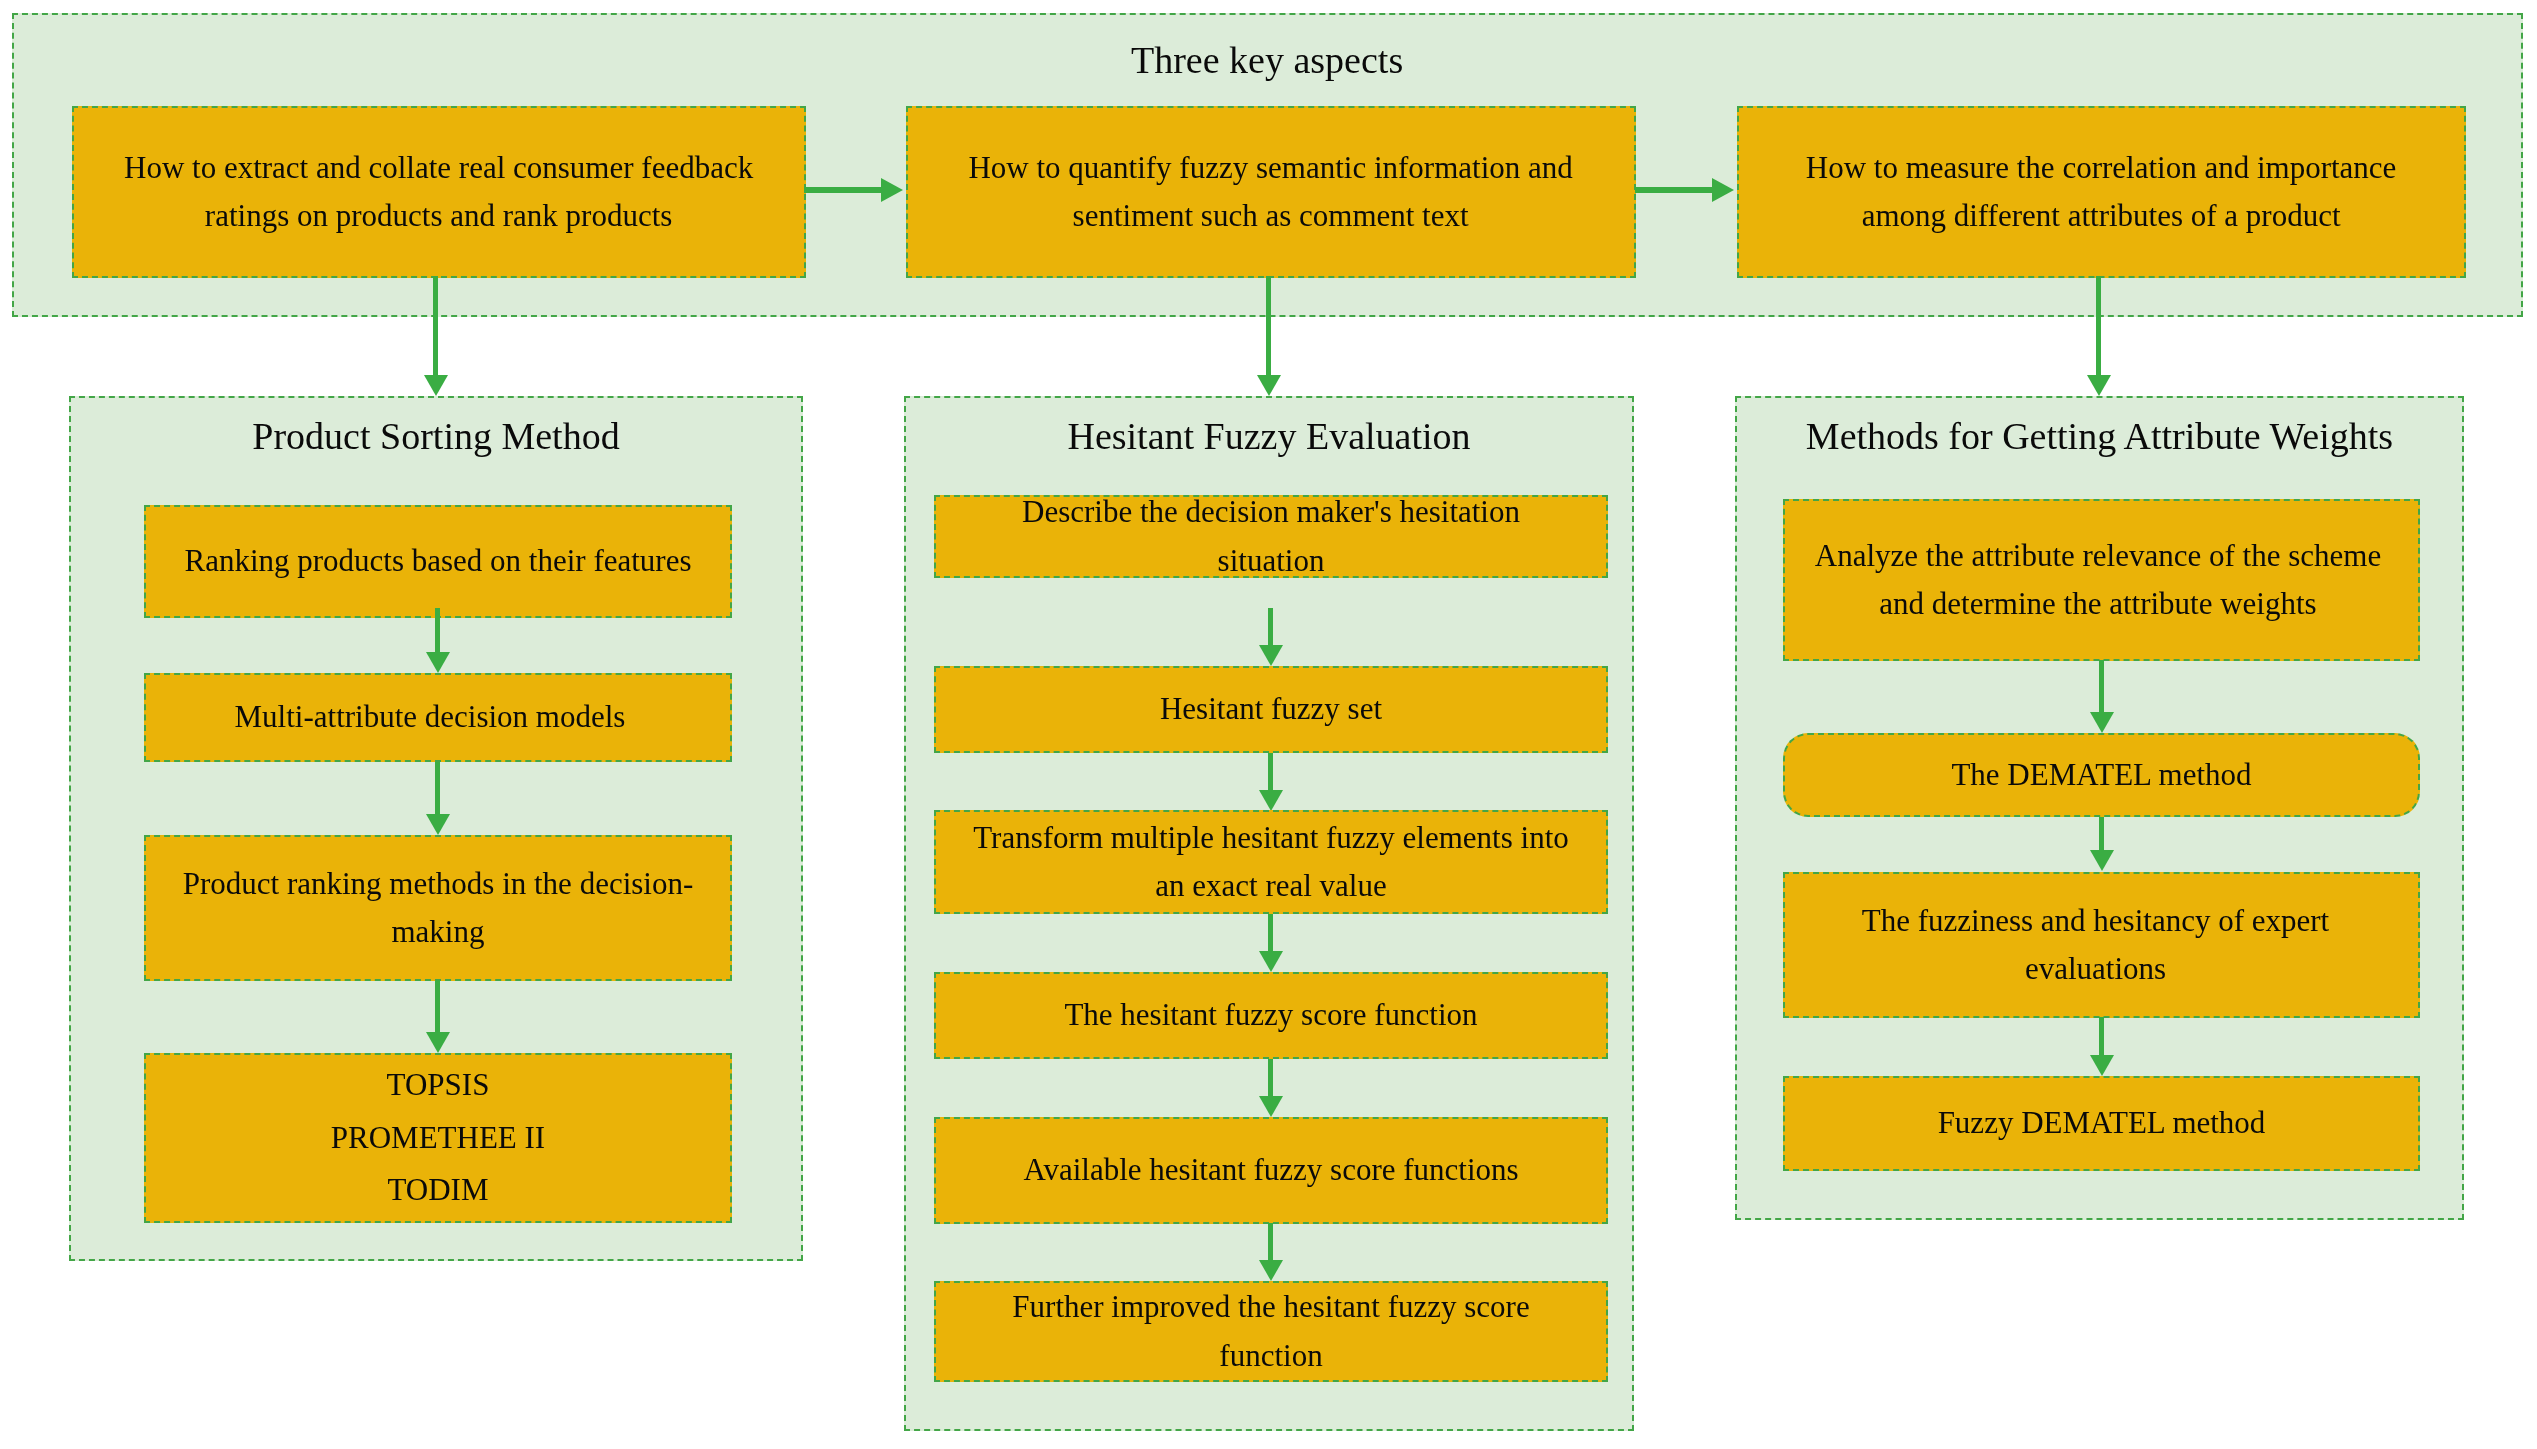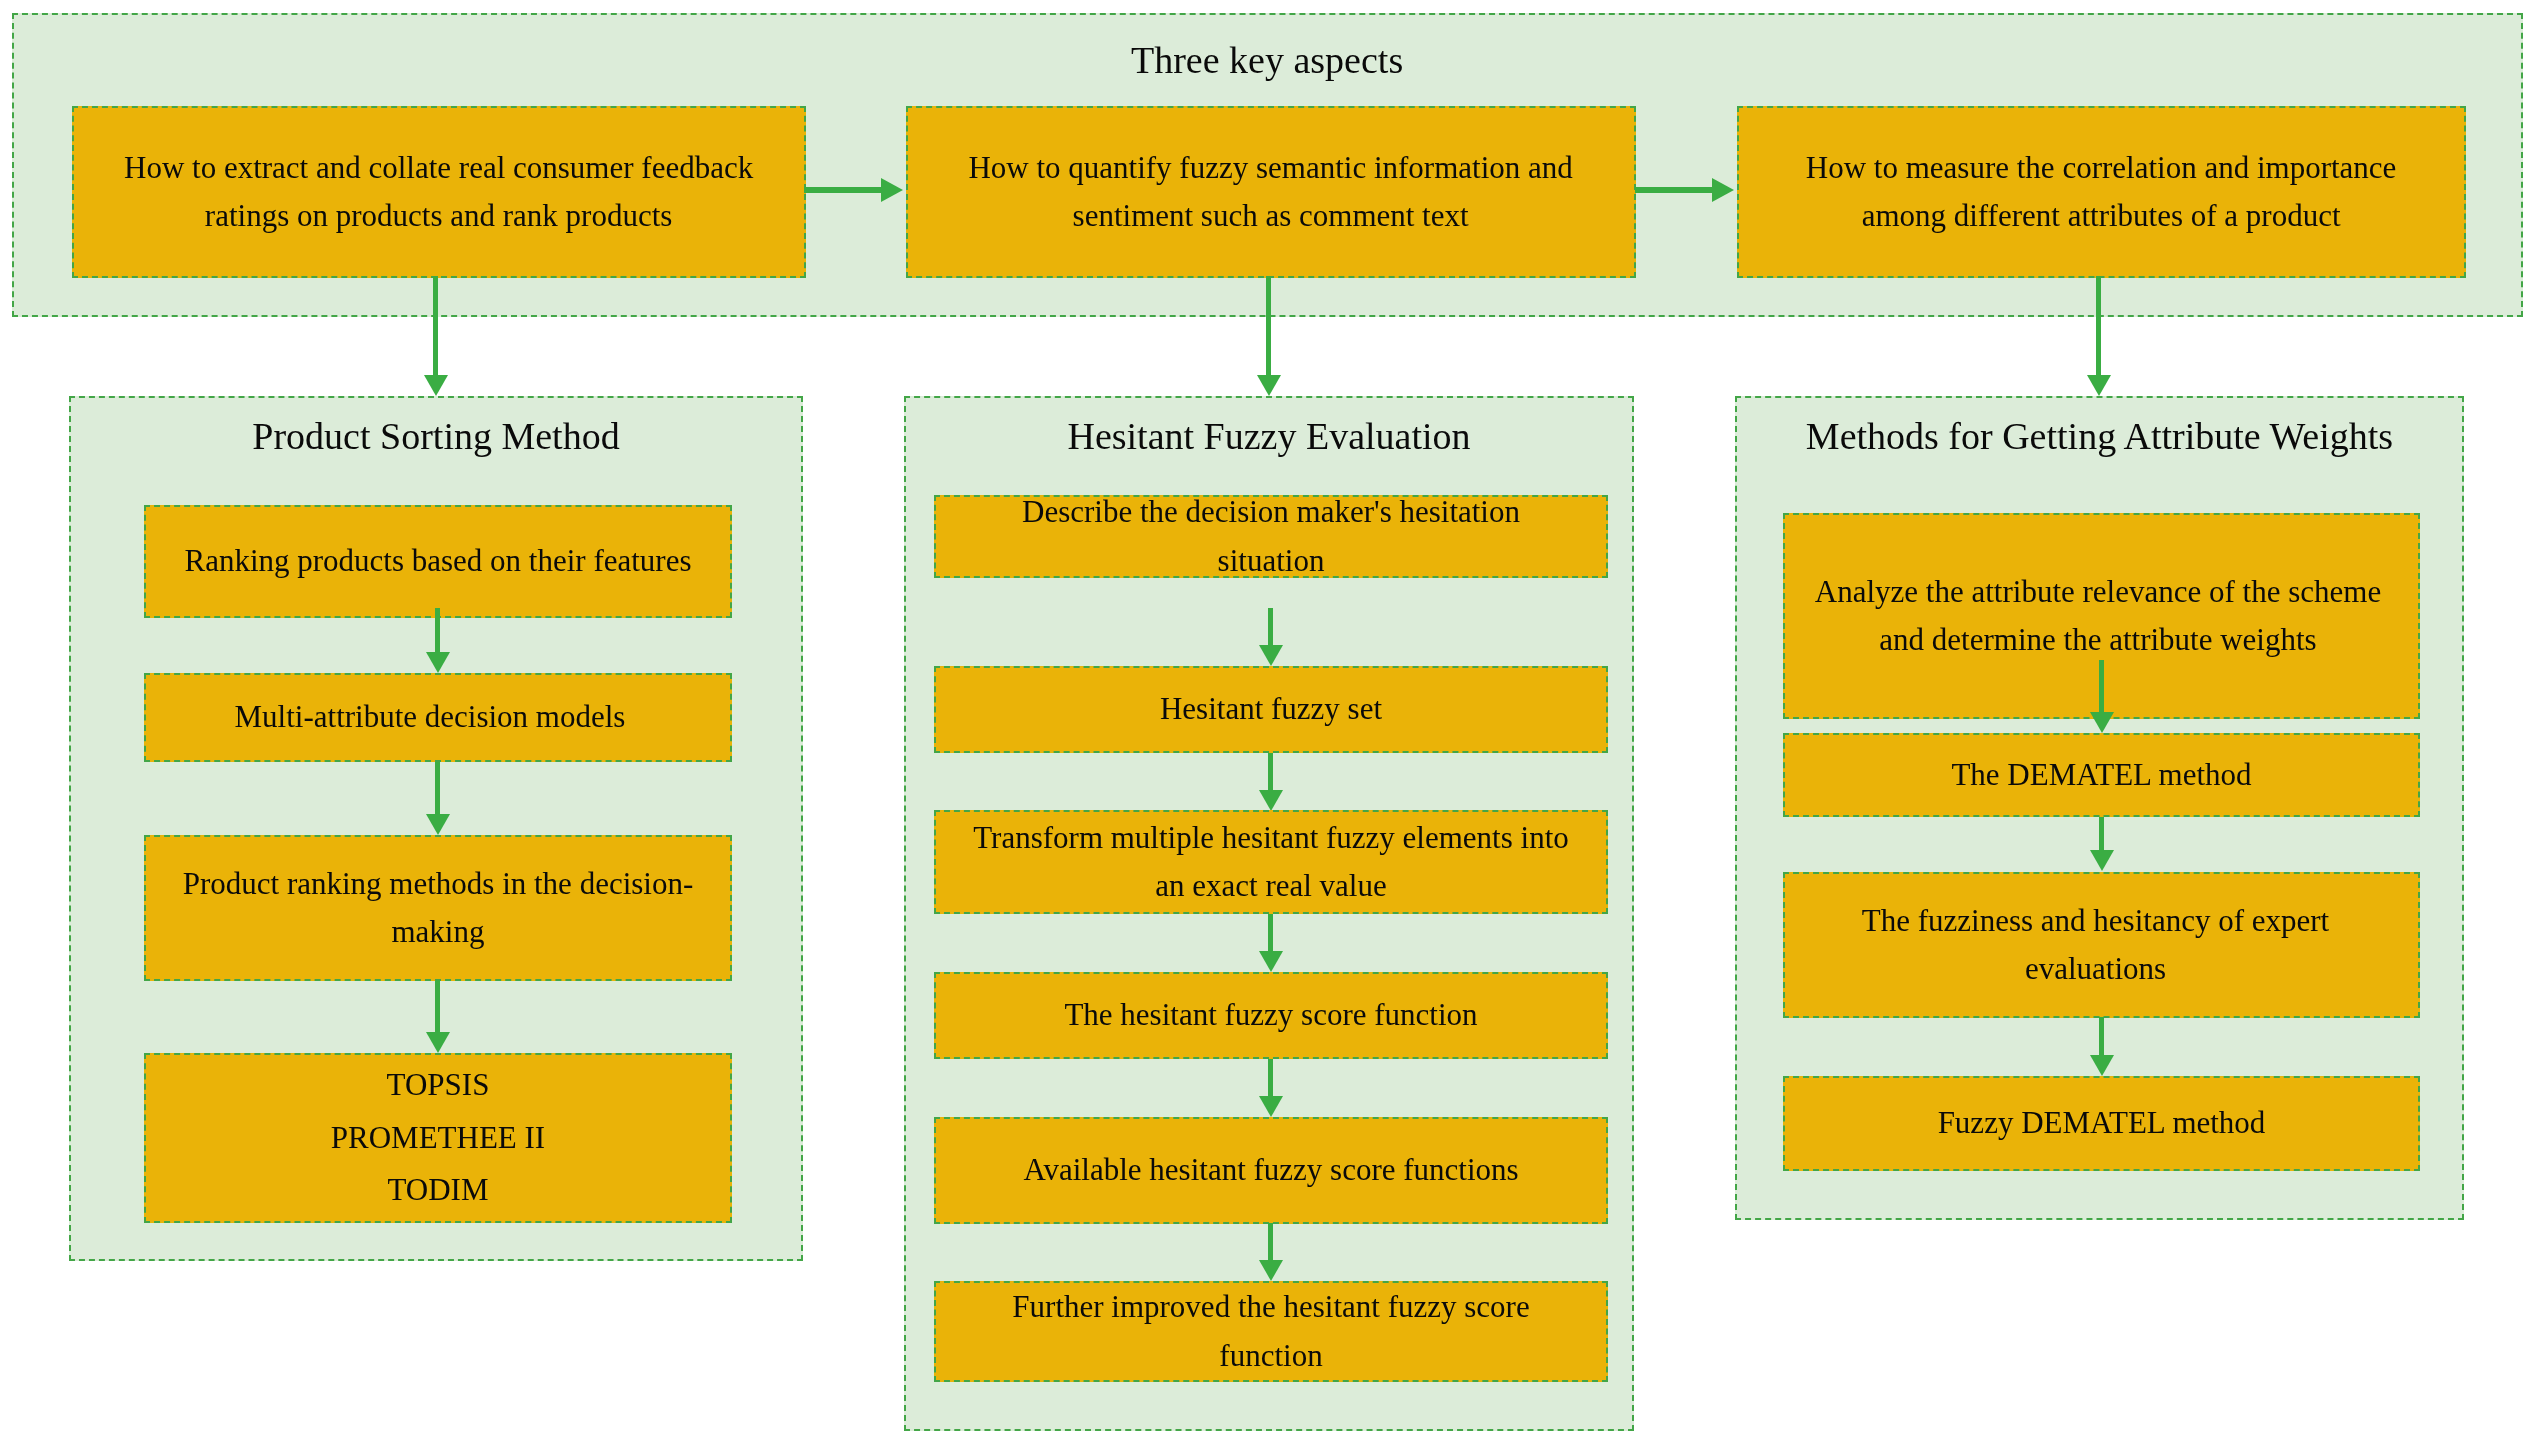--- a/index.html
+++ b/index.html
@@ -158,27 +158,27 @@
         <i class="shaft"></i>
         <i class="head"></i>
       </div>
 
     <div class="wbox" style="left:28px;top:883px;width:674px;height:101px;">Further improved the hesitant fuzzy score function</div>
   </div>
 
   <div class="panel" style="left:1735px;top:396px;width:729px;height:824px;">
     <div class="col-header" style="top:16px;">Methods for Getting Attribute Weights</div>
 
-    <div class="wbox" style="left:46px;top:115px;width:637px;height:206px;padding-left:25px;">Analyze the attribute relevance of the scheme and determine the attribute weights</div>
+    <div class="wbox" style="left:46px;top:101px;width:637px;height:162px;padding-left:25px;">Analyze the attribute relevance of the scheme and determine the attribute weights</div>
     <div class="varrow" style="left:352px;top:262px;height:73px;">
         <i class="shaft"></i>
         <i class="head"></i>
       </div>
 
-    <div class="wbox" style="left:46px;top:335px;width:637px;height:84px;">The DEMATEL method</div>
+    <div class="wbox" style="left:46px;top:335px;width:637px;height:84px;border-radius:25px;">The DEMATEL method</div>
     <div class="varrow" style="left:352px;top:419px;height:54px;">
         <i class="shaft"></i>
         <i class="head"></i>
       </div>
 
     <div class="wbox" style="left:46px;top:474px;width:637px;height:146px;padding-left:20px;">The fuzziness and hesitancy of expert evaluations</div>
     <div class="varrow" style="left:352px;top:619px;height:59px;">
         <i class="shaft"></i>
         <i class="head"></i>
       </div>

